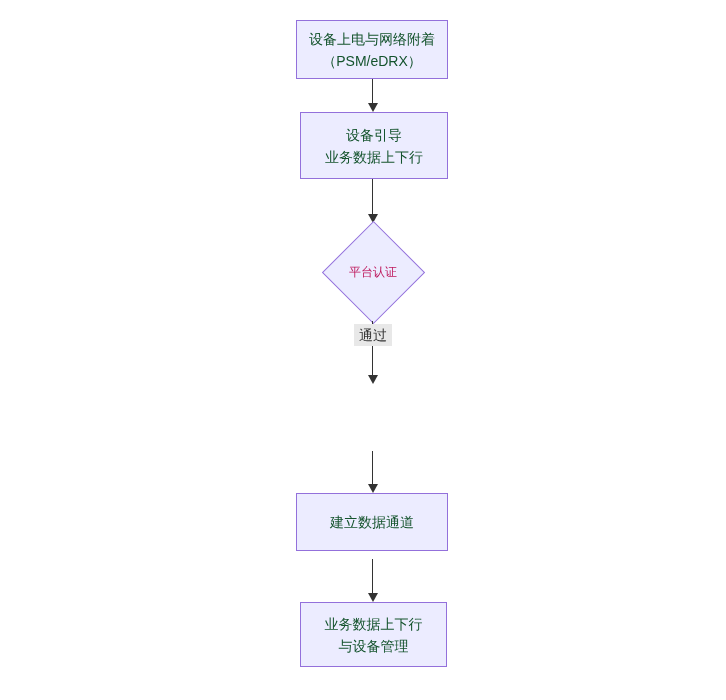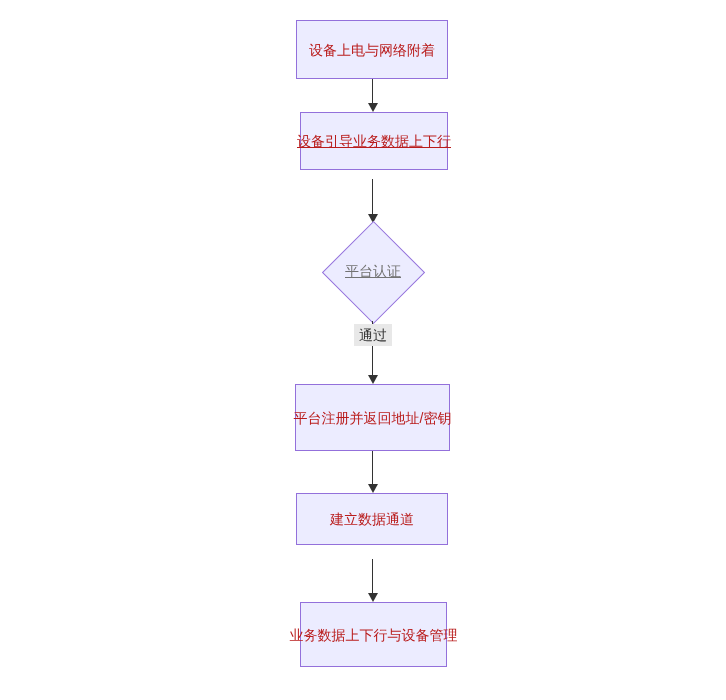--- a/index.html
+++ b/index.html
@@ -16,34 +16,34 @@
     color: #333333;
     overflow: hidden;
   }
   
   .node-rect {
     position: absolute;
     box-sizing: border-box;
     background: #ECECFF;
     border: 1px solid #9370DB;
     display: flex;
-    flex-direction: row;
+    flex-direction: column;
     align-items: center;
     justify-content: center;
     text-align: center;
     font-size: 14px;
     line-height: 22px;
-    color: #b91c1c;
+    color: #14532d;
   }
   .node-line { display: block; white-space: nowrap; }
 
   #box-power   { left: 296px; top:  20px; width: 152px; height: 59px; }
-  #box-boot    { left: 300px; top: 112px; width: 148px; height: 58px; text-decoration: underline; }
+  #box-boot    { left: 300px; top: 112px; width: 148px; height: 67px; }
   #box-reg     { left: 295px; top: 384px; width: 155px; height: 67px; }
-  #box-channel { left: 296px; top: 493px; width: 152px; height: 52px; }
+  #box-channel { left: 296px; top: 493px; width: 152px; height: 58px; }
   #box-biz     { left: 300px; top: 602px; width: 147px; height: 65px; }
 
   
   .diamond-wrap {
     position: absolute;
     left: 322px; top: 222px;
     width: 102px; height: 100px;
   }
   .diamond-shape {
     position: absolute;
@@ -52,24 +52,23 @@
     background: #ECECFF;
     border: 1px solid #9370DB;
     transform: rotate(45deg);
   }
   .diamond-label {
     position: absolute;
     left: 0; top: 0; right: 0; bottom: 0;
     display: flex;
     align-items: center;
     justify-content: center;
-    font-size: 14px;
-    color: #737373;
+    font-size: 12px;
+    color: #be185d;
     white-space: nowrap;
-    text-decoration: underline;
   }
 
   
   .edge-line {
     position: absolute;
     left: 372px;
     width: 1px;
     background: #333333;
   }
   #edge-line-1 { top:  79px; height: 26px; }
@@ -105,20 +104,21 @@
     white-space: nowrap;
   }
 </style>
 </head>
 <body>
 
 <div class="canvas">
 
   <div class="node-rect" id="box-power">
     <span class="node-line">设备上电与网络附着</span>
+    <span class="node-line">（PSM/eDRX）</span>
   </div>
 
   <div class="edge-line" id="edge-line-1"></div>
   <div class="arrow-head" id="arrow-head-1"></div>
 
   <div class="node-rect" id="box-boot">
     <span class="node-line">设备引导</span>
     <span class="node-line">业务数据上下行</span>
   </div>
 
@@ -127,24 +127,20 @@
 
   <div class="diamond-wrap">
     <div class="diamond-shape"></div>
     <div class="diamond-label">平台认证</div>
   </div>
 
   <div class="edge-line" id="edge-line-3"></div>
   <div class="edge-label">通过</div>
   <div class="arrow-head" id="arrow-head-3"></div>
 
-  <div class="node-rect" id="box-reg">
-    <span class="node-line">平台注册</span>
-    <span class="node-line">并返回地址/密钥</span>
-  </div>
 
   <div class="edge-line" id="edge-line-4"></div>
   <div class="arrow-head" id="arrow-head-4"></div>
 
   <div class="node-rect" id="box-channel">
     <span class="node-line">建立数据通道</span>
   </div>
 
   <div class="edge-line" id="edge-line-5"></div>
   <div class="arrow-head" id="arrow-head-5"></div>

